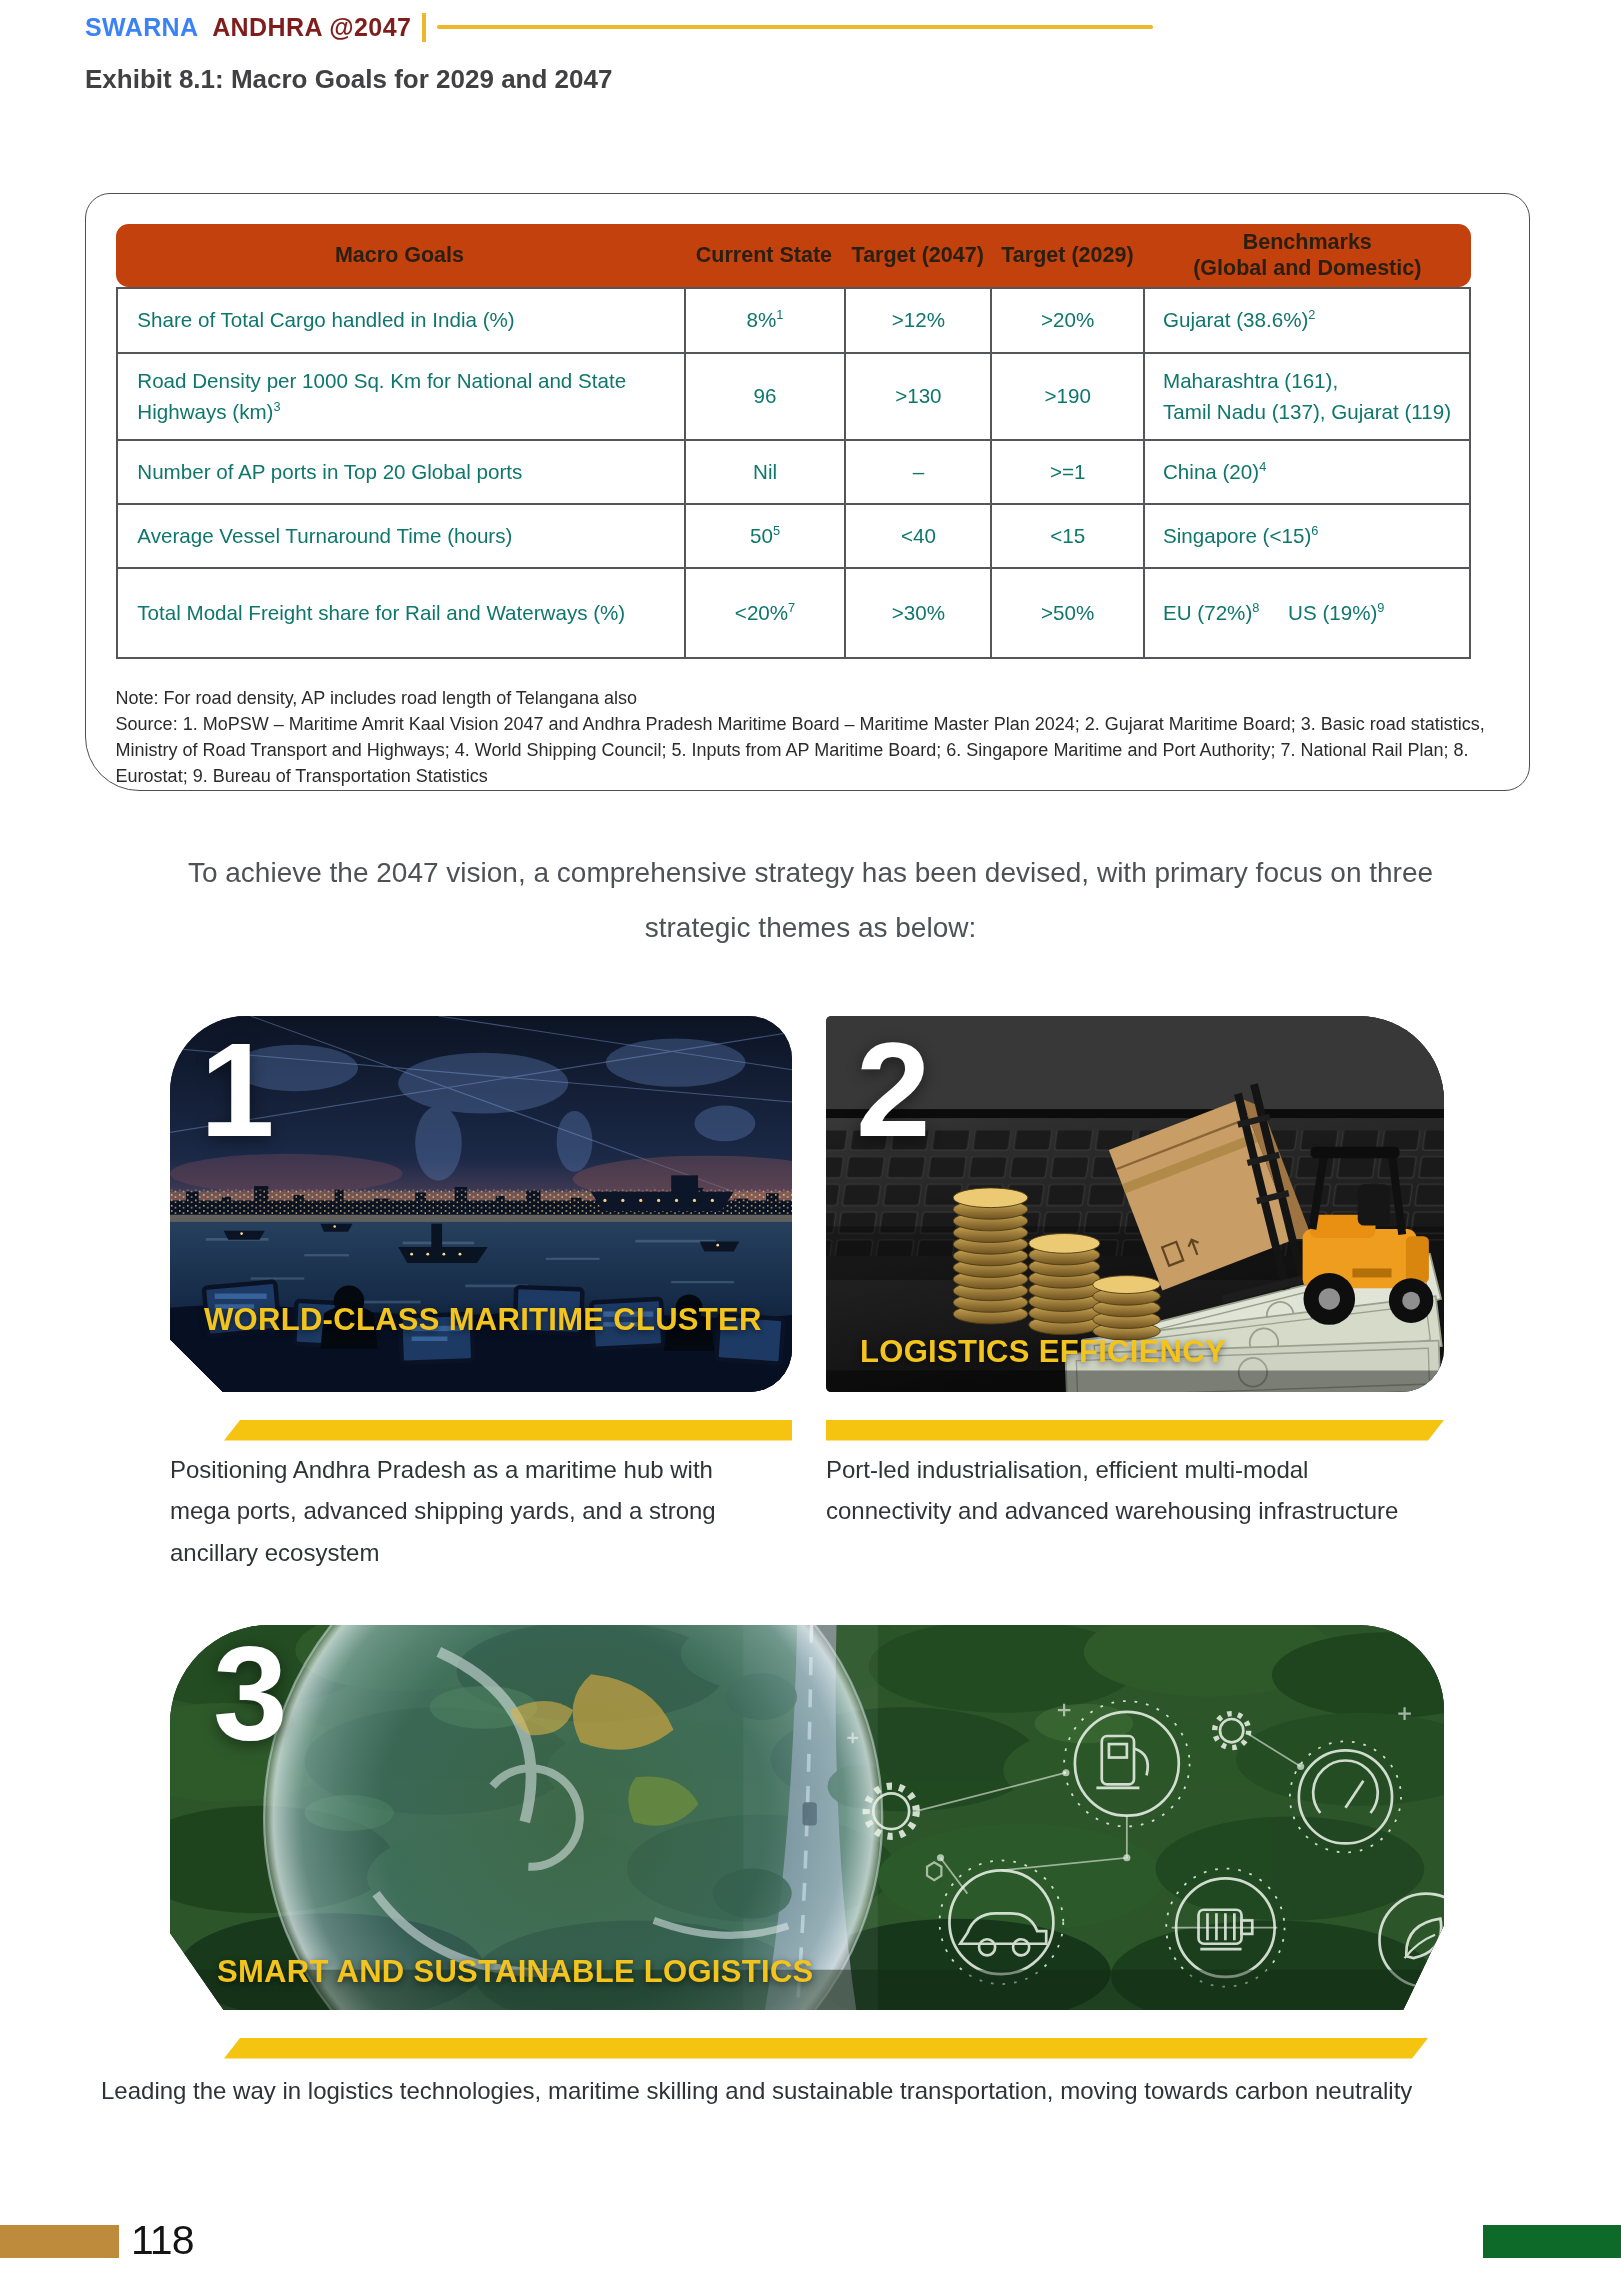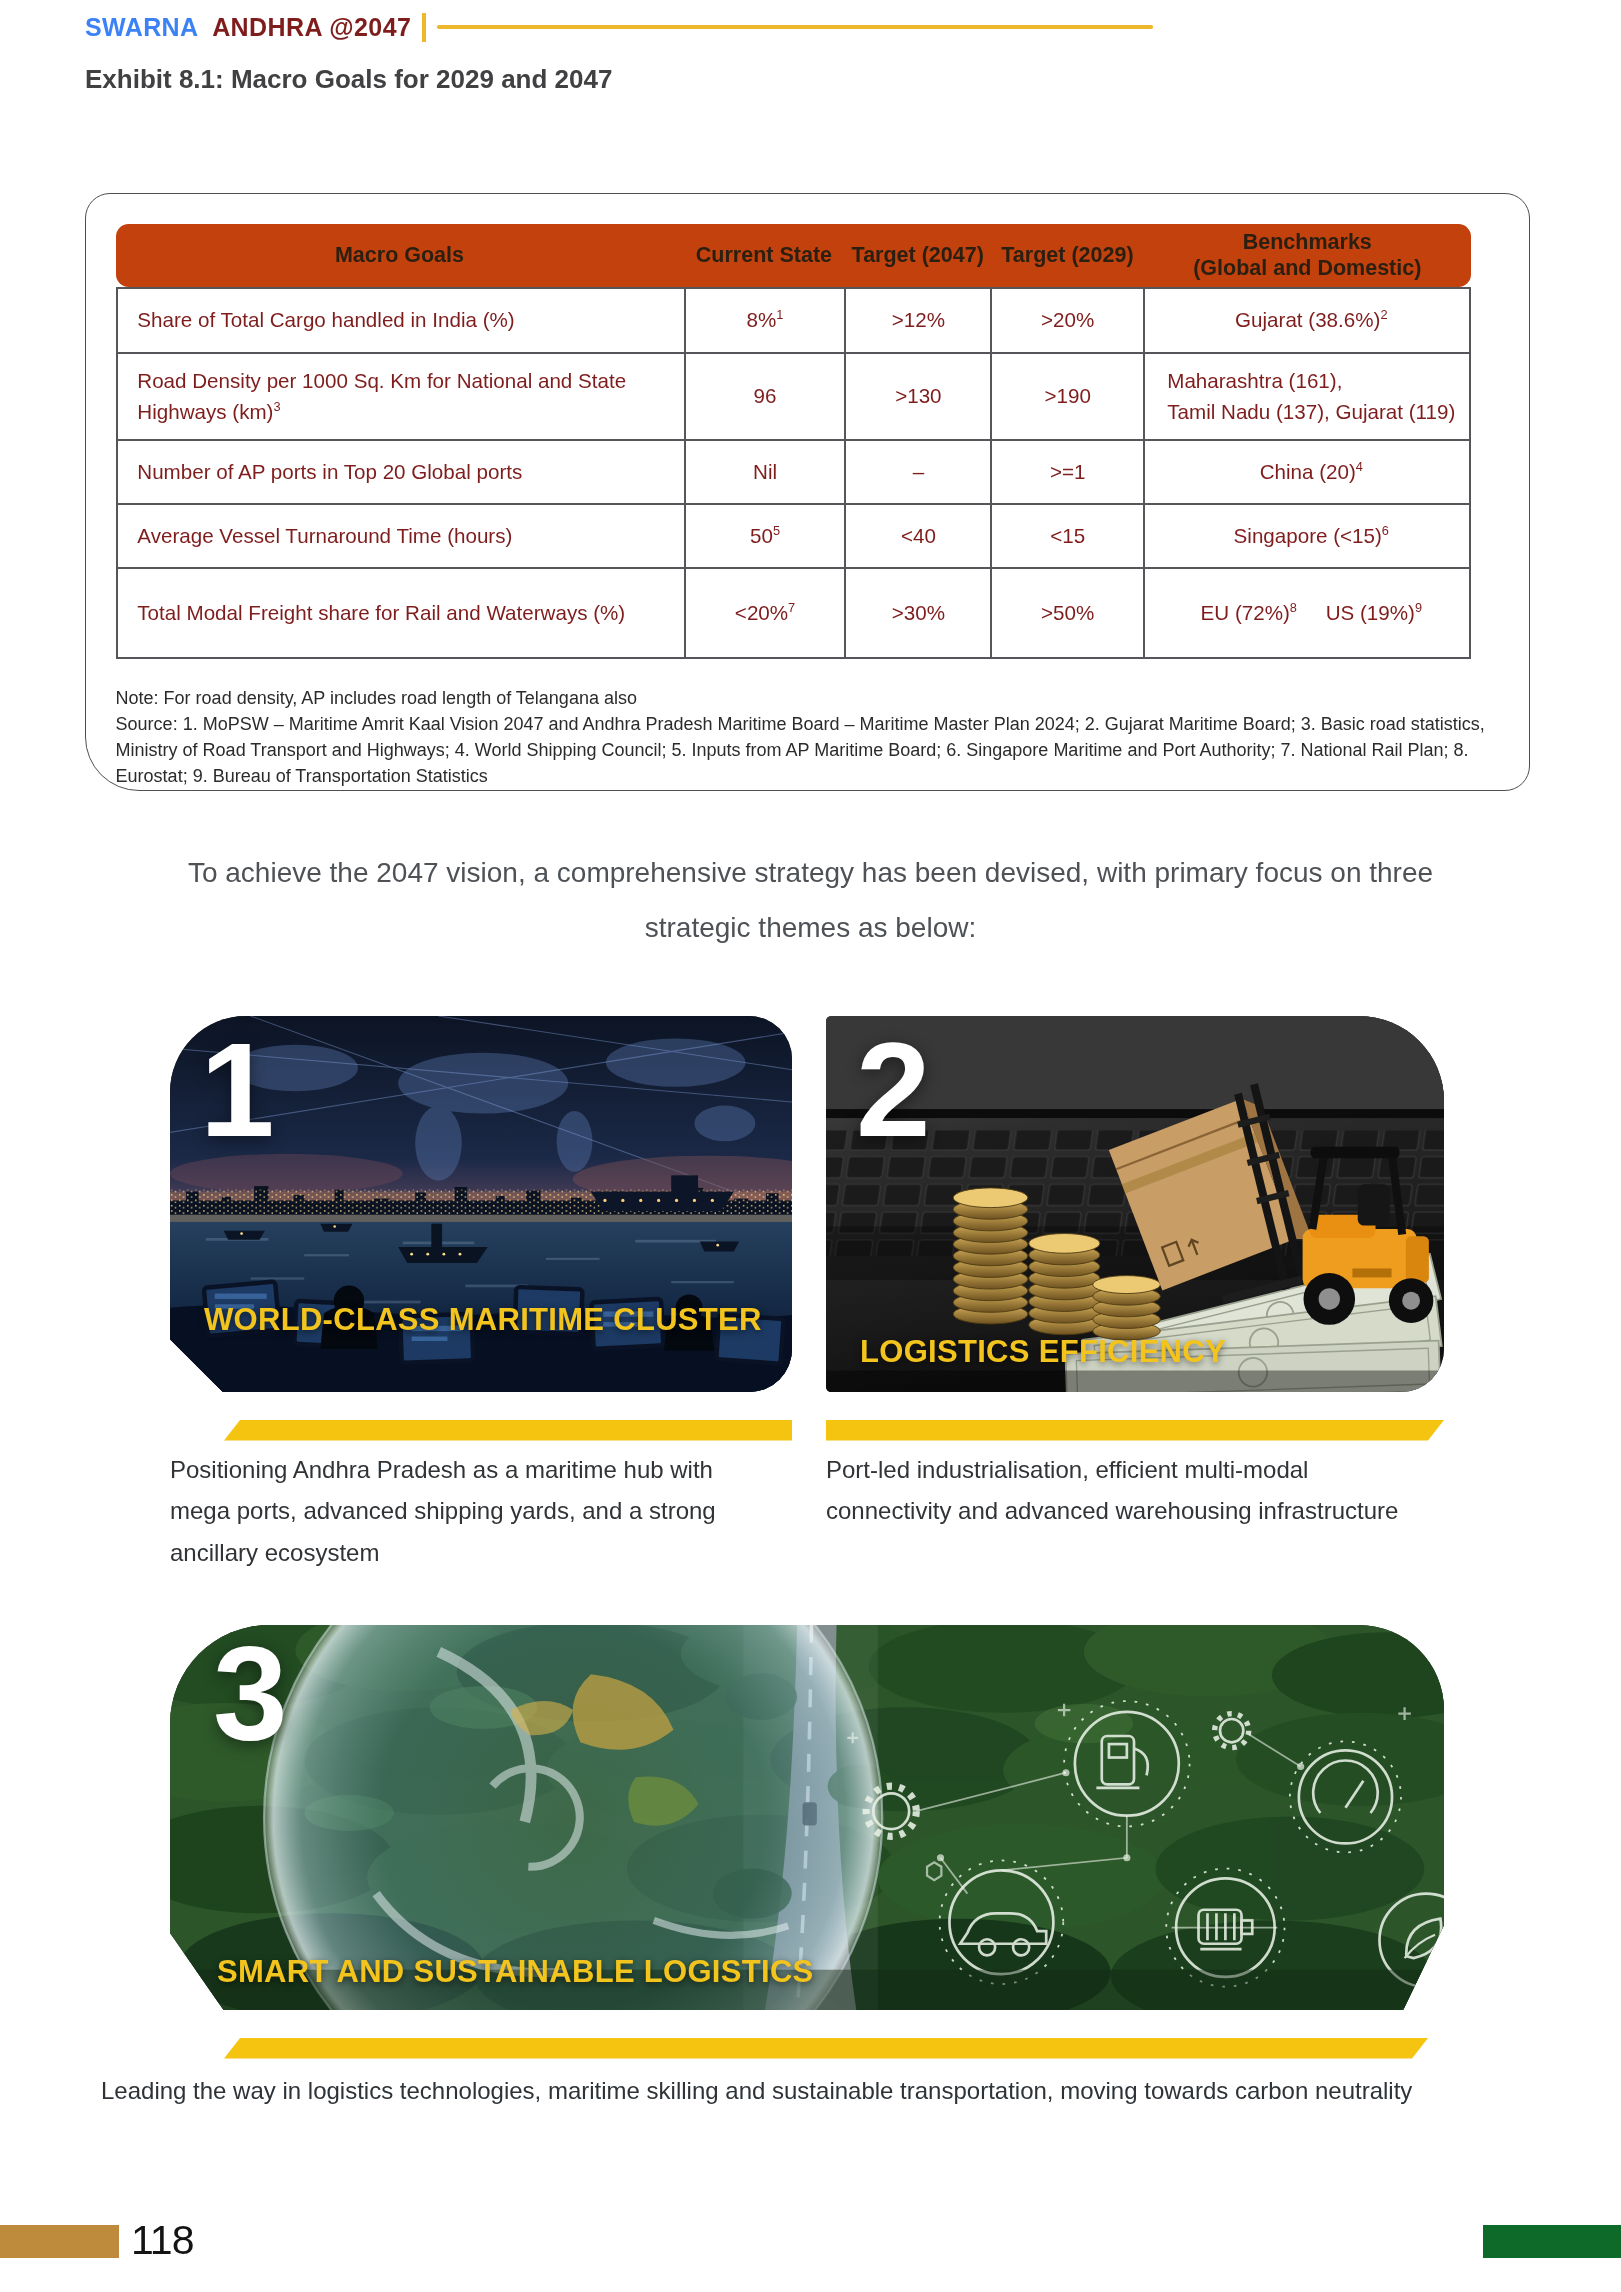--- a/index.html
+++ b/index.html
@@ -36,24 +36,24 @@
   .mg-row { display: grid; grid-template-columns: 41.9% 11.9% 10.8% 11.3% auto; }
   .mg-row + .mg-row { border-top: 2.7px solid #55565A; }
   .mg-row:nth-child(1) { min-height: 63px; }
   .mg-row:nth-child(2) { min-height: 87px; }
   .mg-row:nth-child(3) { min-height: 64px; }
   .mg-row:nth-child(4) { min-height: 64px; }
   .mg-row:nth-child(5) { min-height: 90px; }
   .mg-cell {
     border-left: 2.7px solid #55565A;
     display: flex; align-items: center; justify-content: center;
-    text-align: center; font-size: 20.6px; color: #7f1d1d; padding: 7.2px 9px; line-height: 1.5;
+    text-align: center; font-size: 20.6px; color: #0f766e; padding: 7.2px 9px; line-height: 1.5;
   }
   .mg-cell.goal { border-left: none; justify-content: flex-start; text-align: left; padding-left: 19.7px; padding-right: 27px; }
-  .mg-cell.bm   { justify-content: center; text-align: left; padding-left: 18px; }
+  .mg-cell.bm   { justify-content: flex-start; text-align: left; padding-left: 18px; }
   sup { font-size: 0.62em; vertical-align: super; line-height: 0; }
   .seg2-block { display: block; }
   .seg2-inline { margin-left: 23px; }
 
   .note-block { position: absolute; left: 29.6px; top: 491px; width: 1386px; font-size: 18px; color: #2B2B2B; line-height: 1.45; }
 
   
   .intro {
     position: absolute; left: 170px; top: 846px; width: 1281px;
     text-align: center; font-size: 28px; color: #4E5256; line-height: 1.95;

